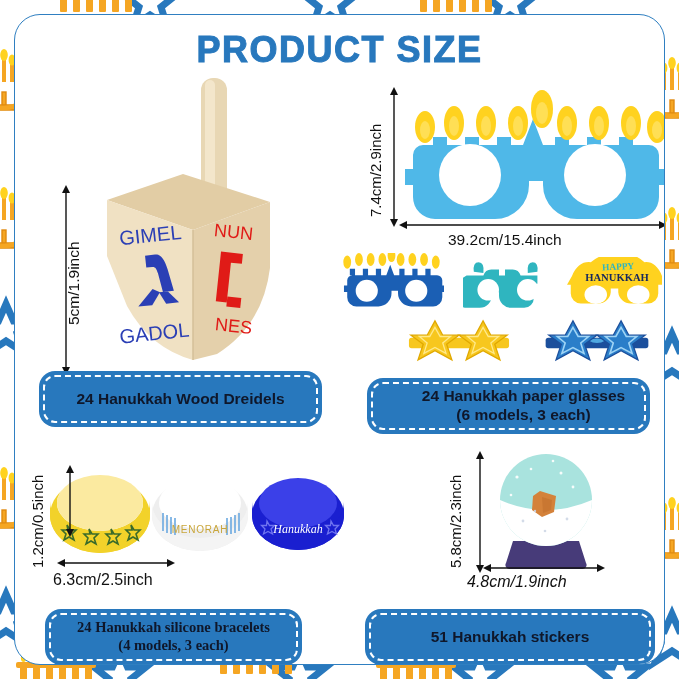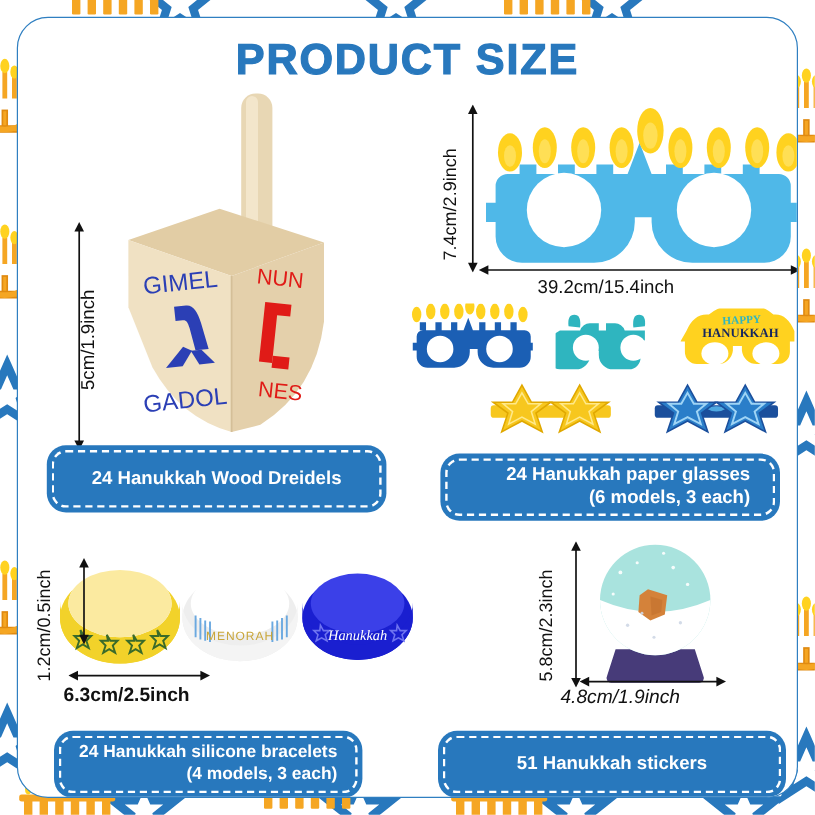--- a/index.html
+++ b/index.html
@@ -35,59 +35,59 @@
     letter-spacing: 1.5px;
     color: #2878bd;
     -webkit-text-stroke: 1px #2878bd;
   }
 
   
   .pill {
     position: absolute;
     background: #2878bd;
     border-radius: 16px;
-    color: #ffffff;
+    color: #0f172a;
     font-weight: bold;
     display: flex;
     align-items: center;
     justify-content: center;
-    text-align: right;
+    text-align: center;
     line-height: 1.22;
     padding: 4px 10px;
   }
   .pill::before {
     content: "";
     position: absolute;
     inset: 4px;
     border: 2px dashed #ffffff;
     border-radius: 12px;
     pointer-events: none;
   }
   .pill span { position: relative; z-index: 2; }
 
   #pill-dreidels  { left: 24px;  top: 356px; width: 283px; height: 56px; font-size: 15.5px; }
   #pill-glasses   { left: 352px; top: 363px; width: 283px; height: 56px; font-size: 15.5px; padding-left: 40px; }
-  #pill-bracelets { left: 30px;  top: 594px; width: 257px; height: 56px; font-size: 14.5px; }
+  #pill-bracelets { left: 30px;  top: 594px; width: 257px; height: 56px; font-size: 14.5px; font-family: Liberation Serif, serif; }
   #pill-stickers  { left: 350px; top: 594px; width: 290px; height: 56px; font-size: 15.5px; }
 
   
   .dim {
     position: absolute;
     font-size: 15px;
     color: #111;
     font-family: "Liberation Sans", sans-serif;
     white-space: nowrap;
   }
   .dim.vert { transform-origin: 0 0; transform: rotate(-90deg); }
 
   #dim-dreidel-h  { left: 50px;  top: 310px; font-size: 15.5px; }
   #dim-glasses-h  { left: 352px; top: 202px; font-size: 15px; }
   #dim-glasses-w  { left: 398px; top: 216px; font-size: 15.5px; margin-left: 35px; }
   #dim-brace-h    { left: 14px;  top: 553px; font-size: 15px; }
-  #dim-brace-w    { left: 38px;  top: 556px; font-size: 16px; font-weight: bold; }
+  #dim-brace-w    { left: 38px;  top: 556px; font-size: 16px; }
   #dim-stick-h    { left: 432px; top: 553px; font-size: 15px; }
   #dim-stick-w    { left: 452px; top: 558px; font-size: 16px; font-style: italic; }
 
   
   .art { position: absolute; }
 </style>
 </head>
 <body>
 
 <svg id="bg-pattern" width="679" height="679" viewBox="0 0 679 679">

